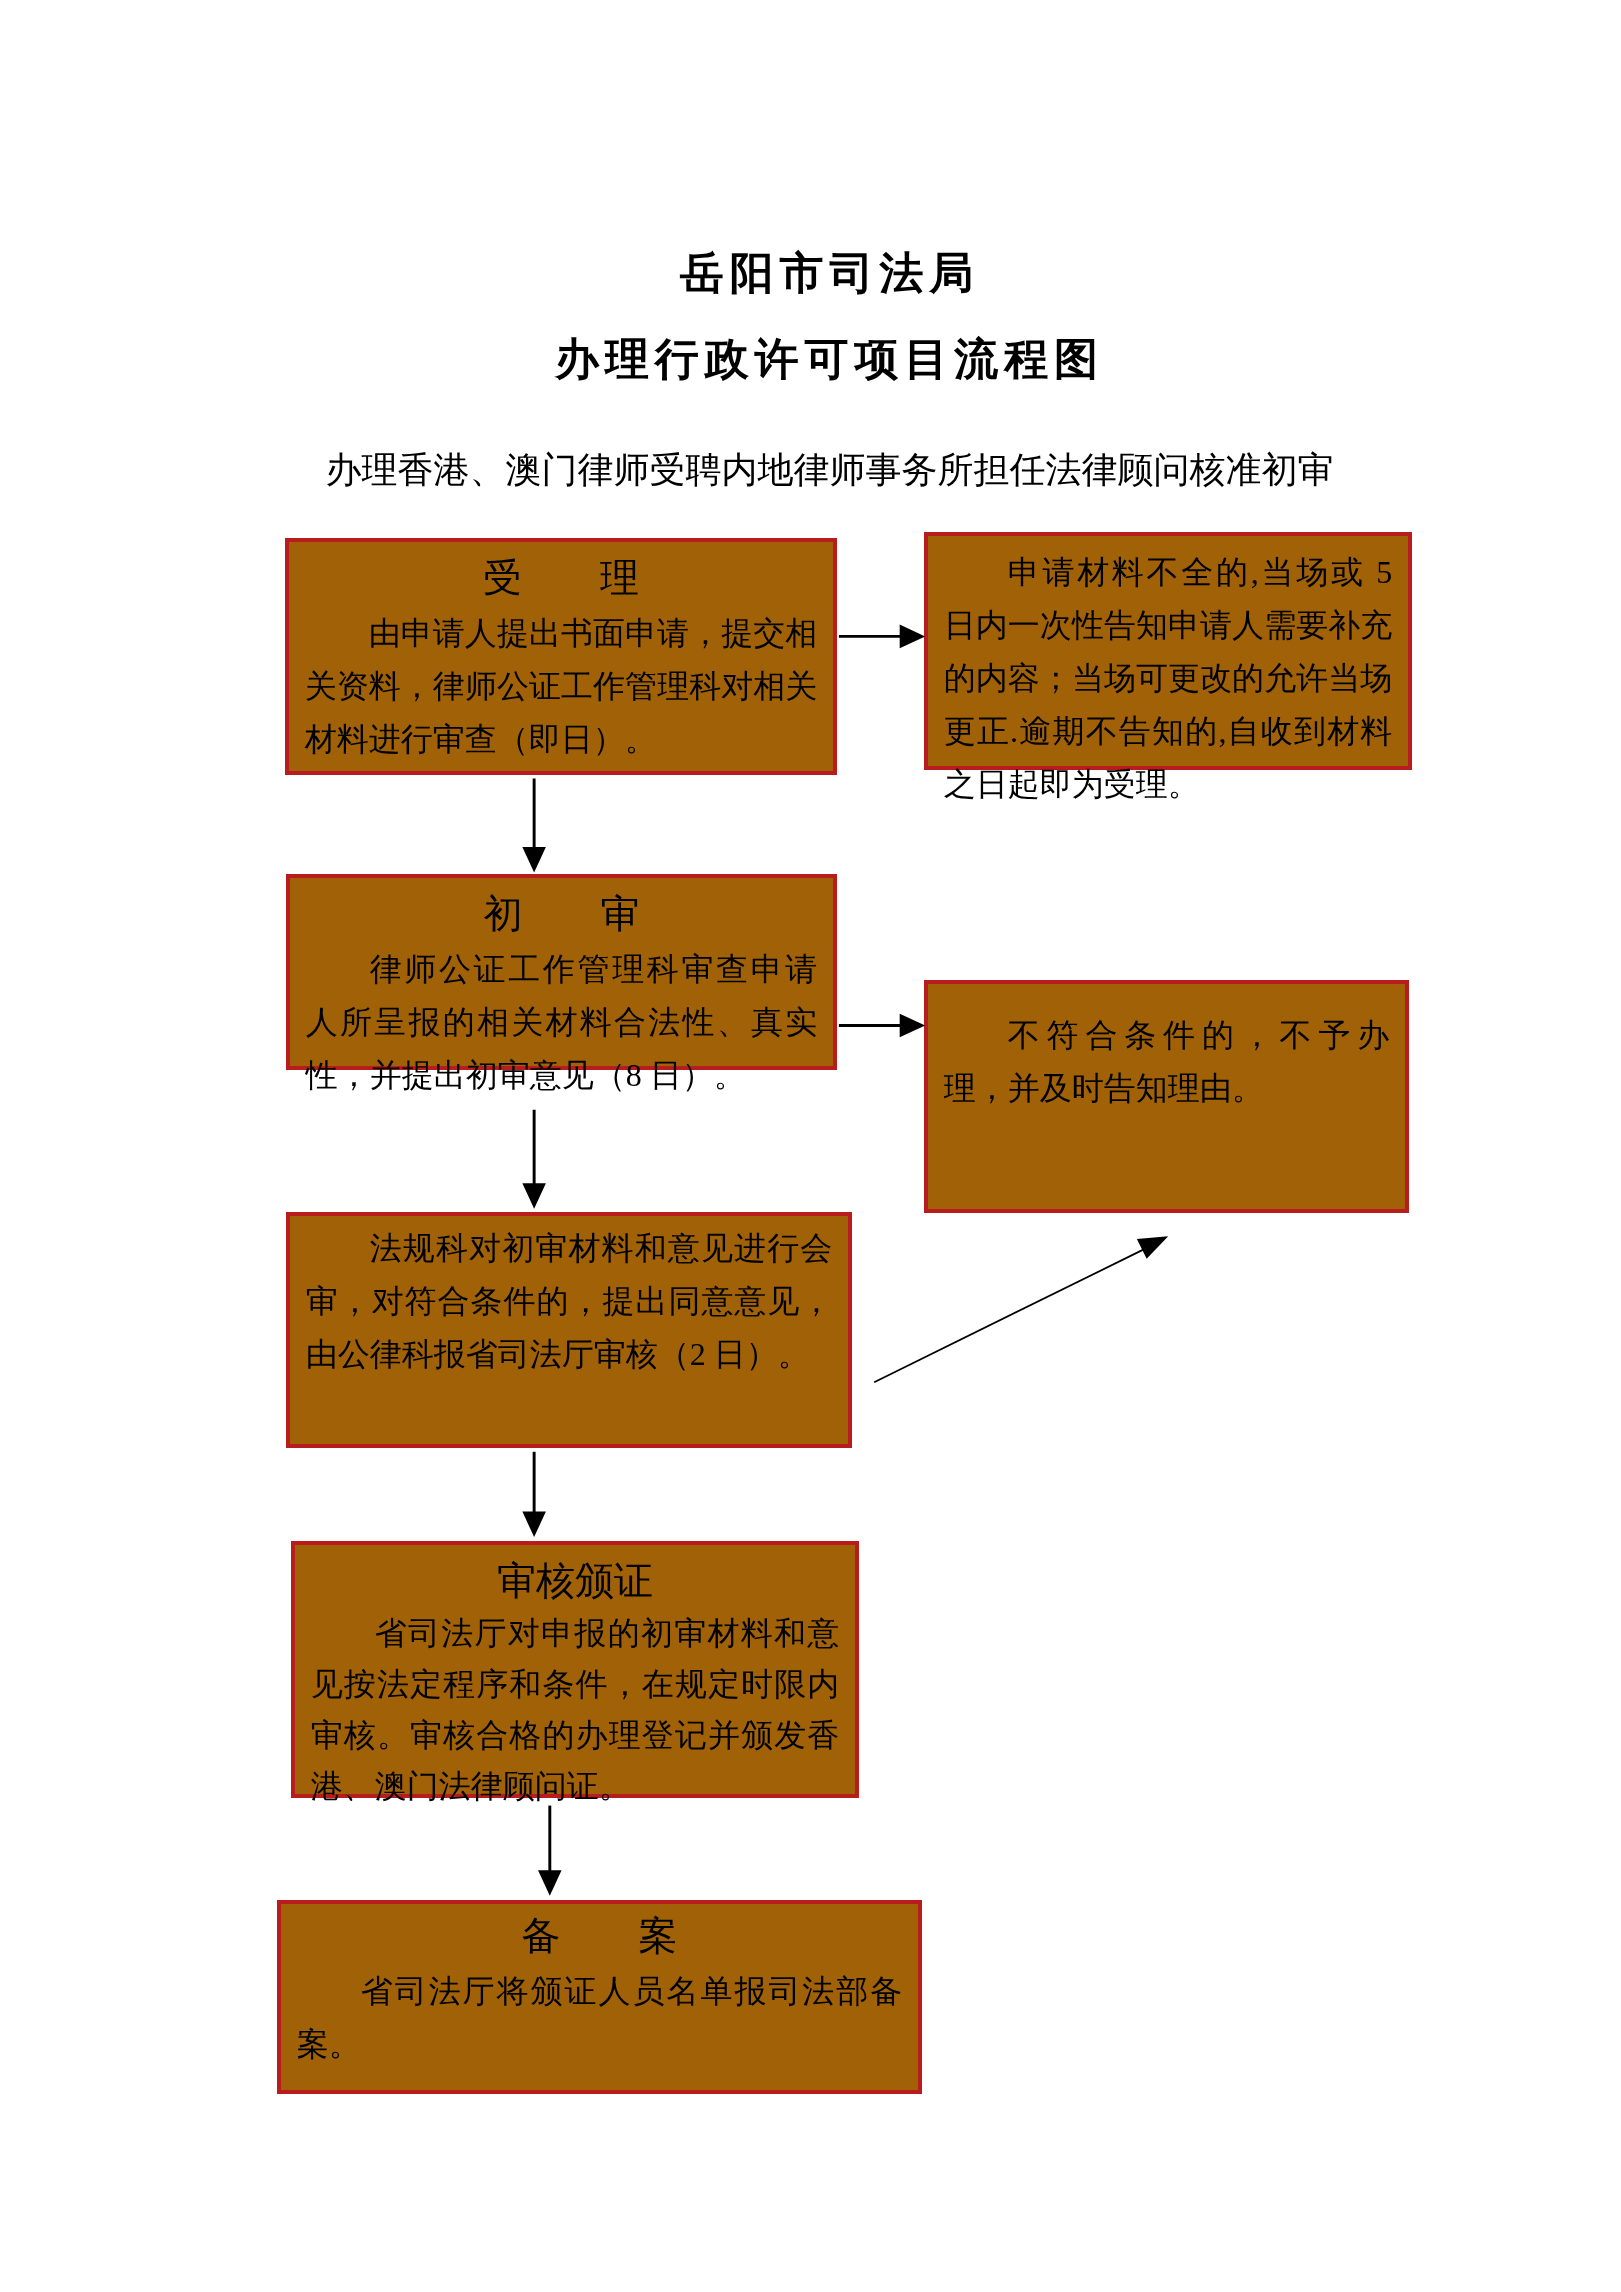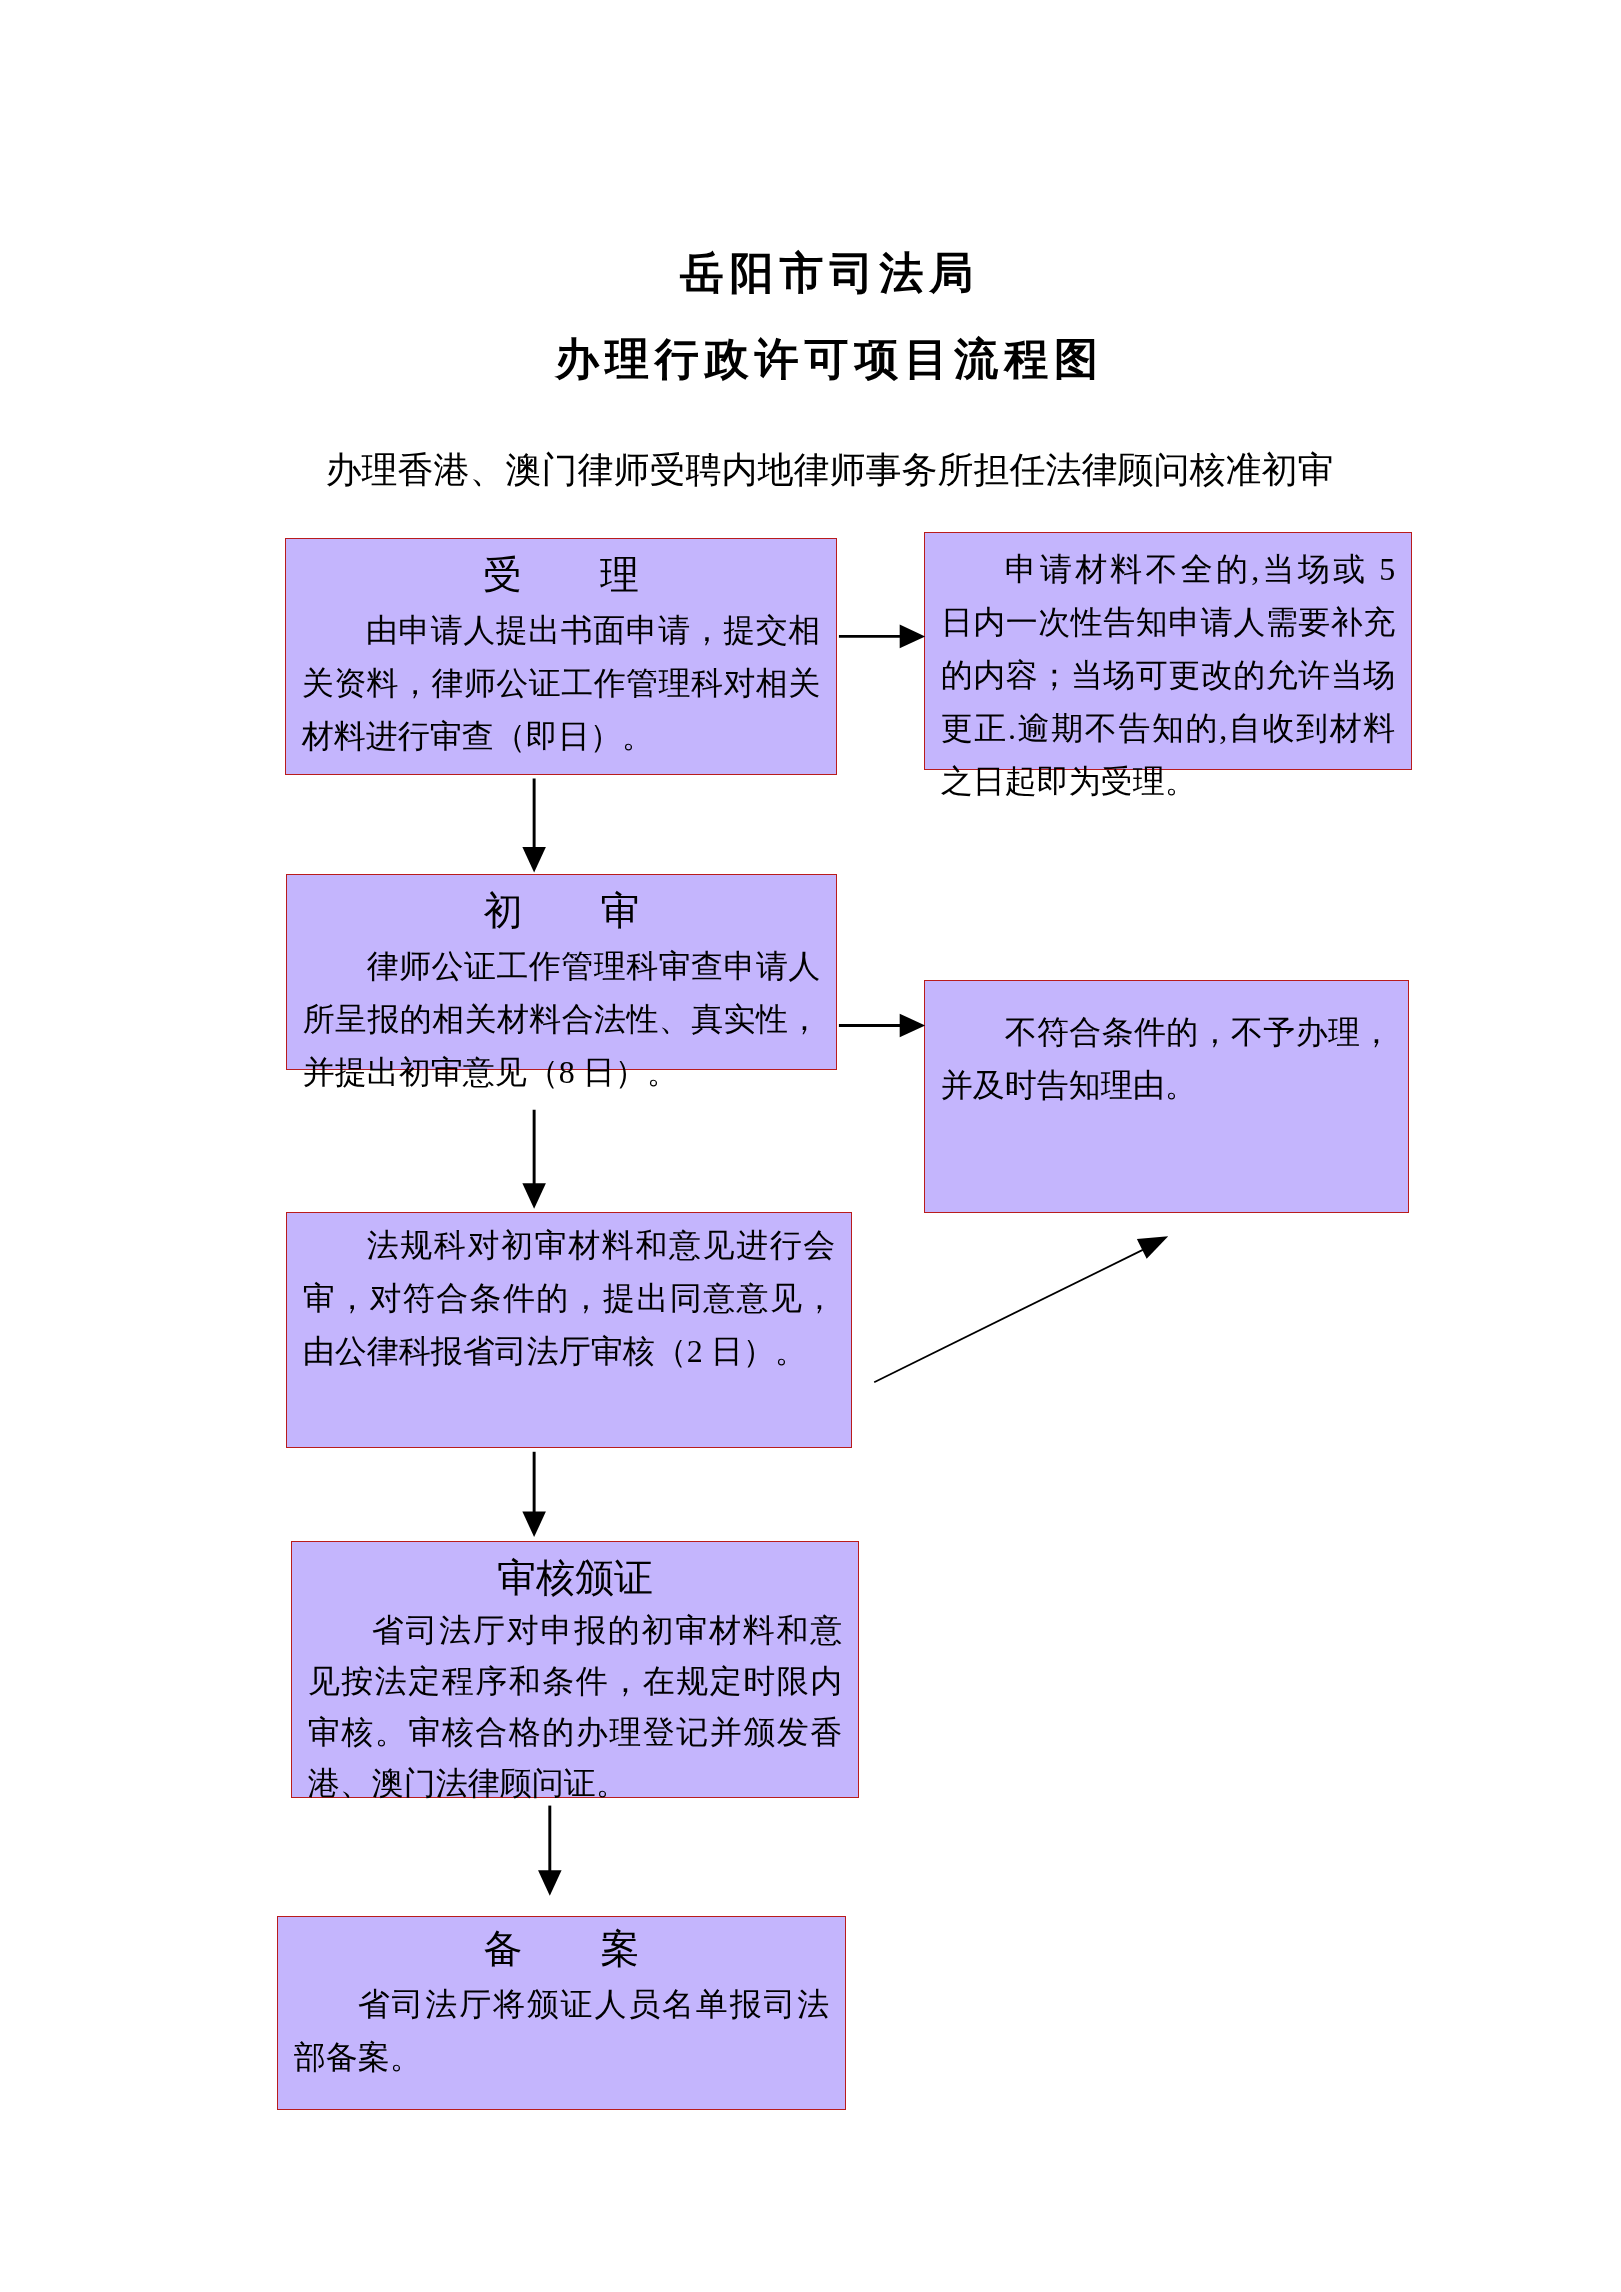--- a/index.html
+++ b/index.html
@@ -31,23 +31,23 @@
     left:65px;
     top:451px;
     width:1529px;
     text-align:center;
     font-size:36px;
     line-height:39px;
     white-space:nowrap;
   }
   .flow-box{
     position:absolute;
-    border:1px solid #b91c1c;
+    border:4px solid #b91c1c;
     box-sizing:border-box;
-    background:#c4b5fd;
+    background:#a16207;
     font-family:Liberation Serif, serif;
   }
   .box-title{
     margin-top:11.8px;
     text-align:center;
     font-size:39px;
     line-height:47px;
     white-space:pre;
   }
   .box-body{
@@ -56,21 +56,21 @@
     line-height:53px;
     text-align:justify;
     text-indent:2em;
   }
   #box-shouli  { left:285px; top:538px;  width:552px; height:237px; }
   #note-1      { left:924px; top:532px;  width:488px; height:238px; }
   #box-chushen { left:286px; top:874px;  width:551px; height:196px; }
   #note-2      { left:924px; top:980px; width:485px; height:233px; }
   #box-huishen { left:286px; top:1212px; width:566px; height:236px; }
   #box-shenhe  { left:291px; top:1541px; width:568px; height:257px; }
-  #box-beian   { left:277px; top:1900px; width:569px; height:194px;margin-top:16px; }
+  #box-beian   { left:277px; top:1900px; width:645px; height:194px; }
 
   #note-1 .box-body{ padding-top:9.8px; }
   #note-2 .box-body{ padding-top:25px; }
   #box-shenhe .box-body{ line-height:51px; padding-top:3.9px; }
   #box-beian .box-title{ margin-top:7.8px; }
 
   .connectors{
     position:absolute;
     left:0; top:0;
     width:1621px;

